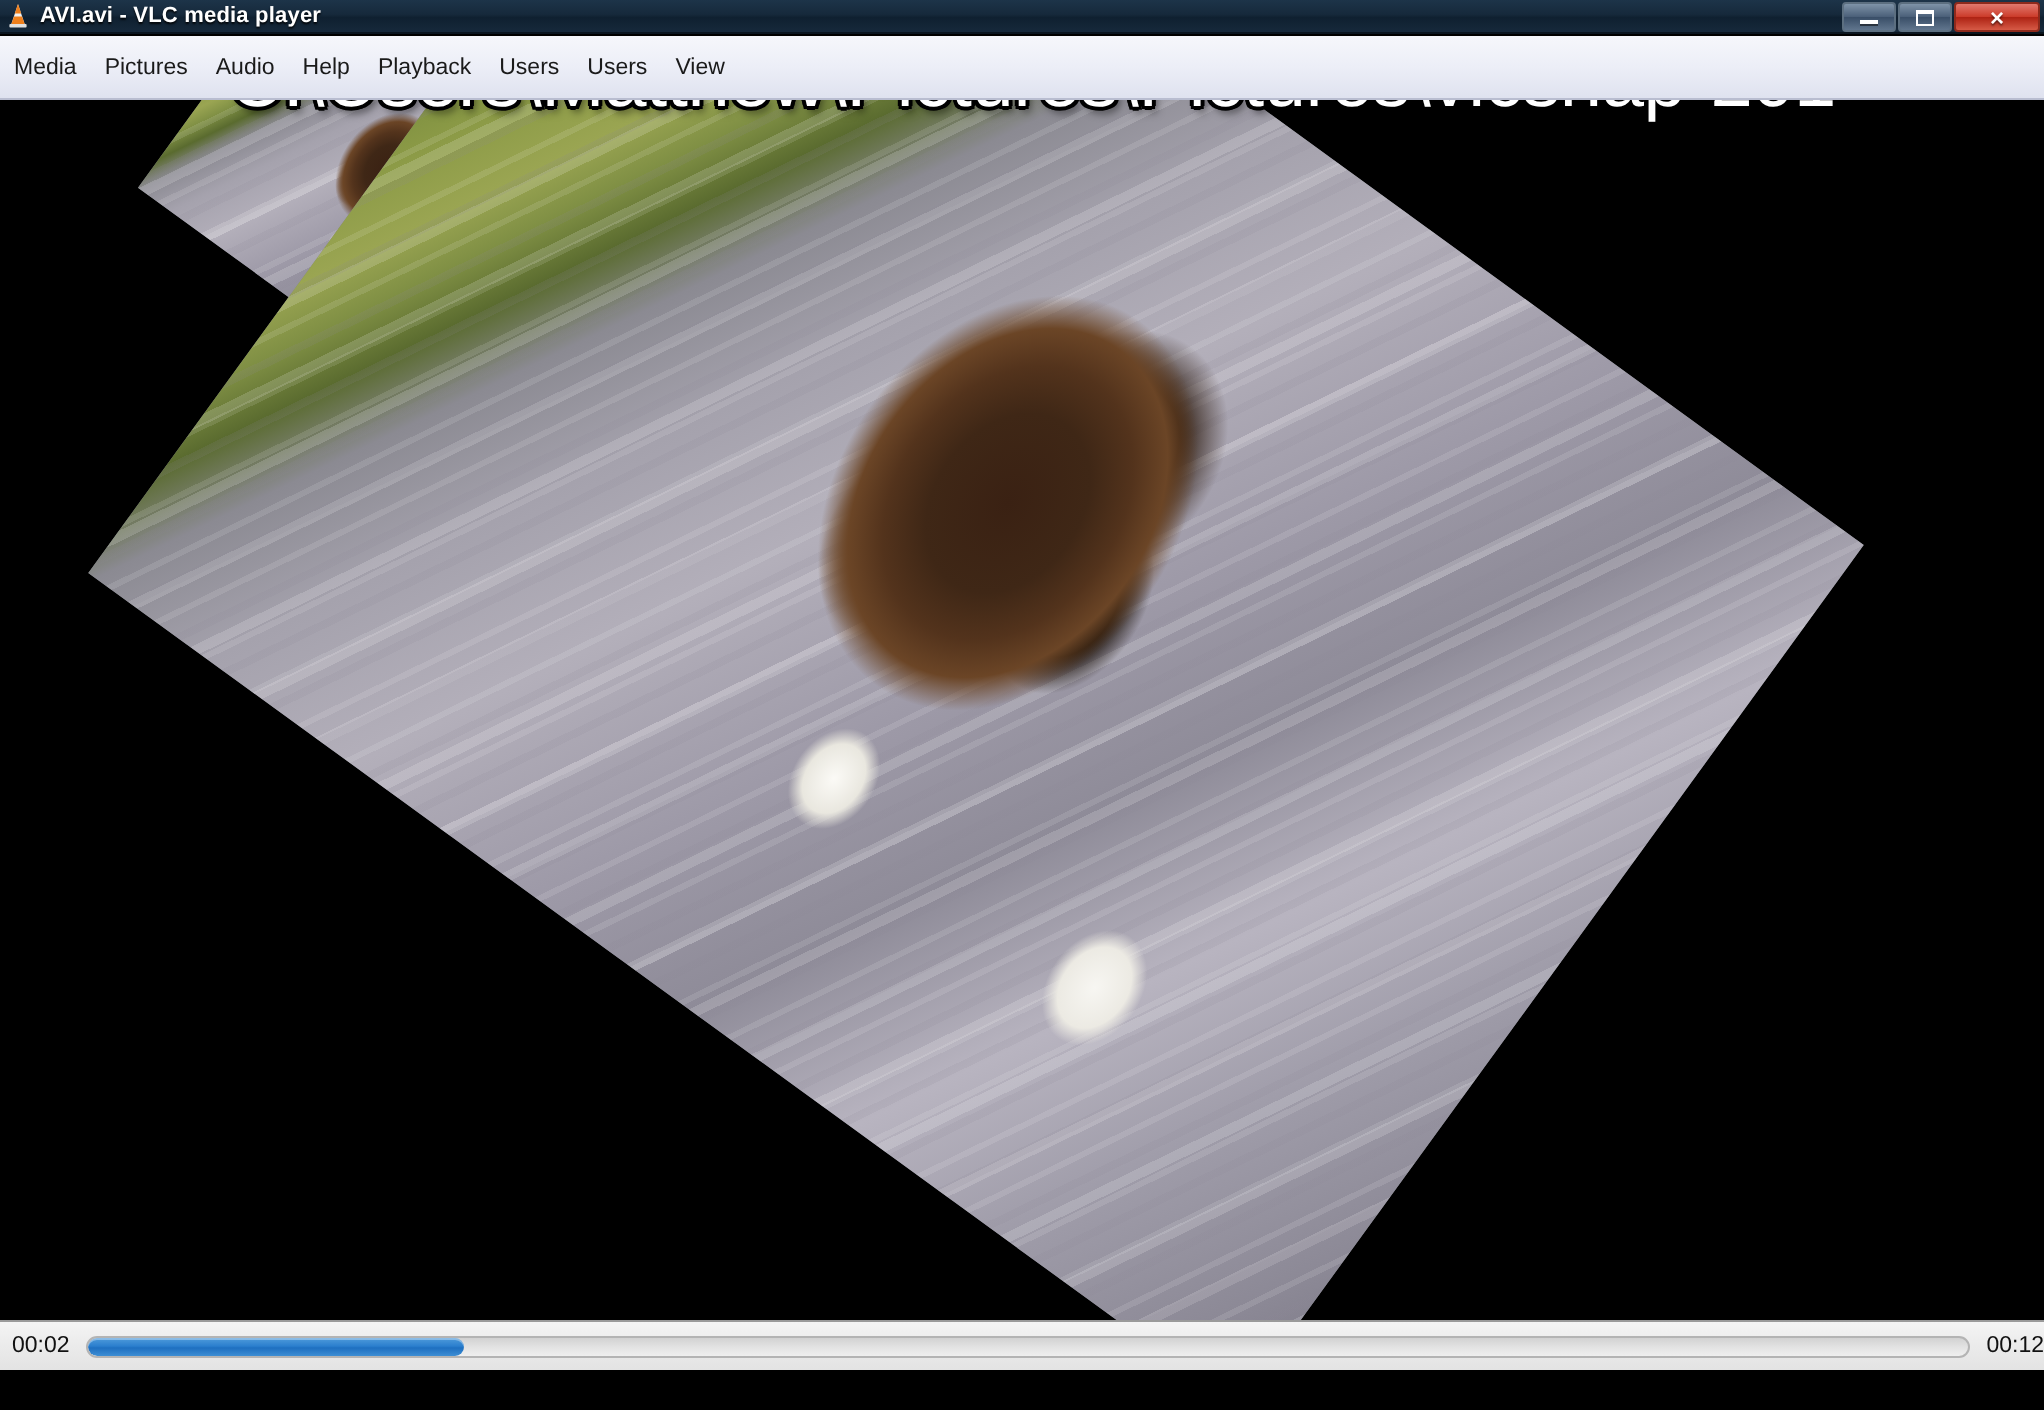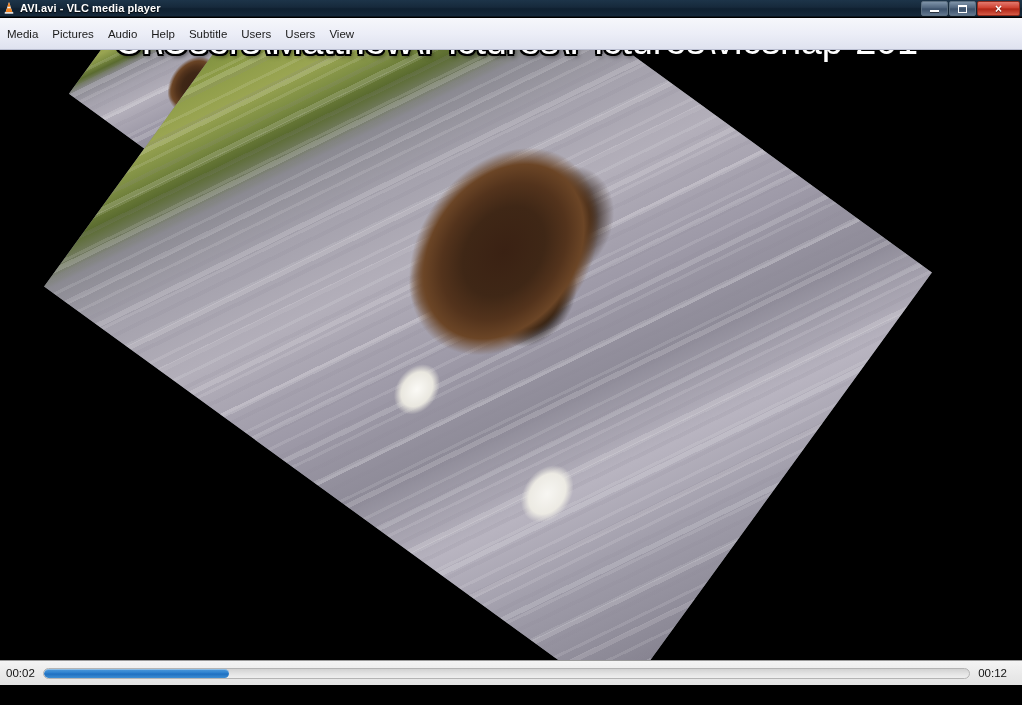--- a/index.html
+++ b/index.html
@@ -194,21 +194,21 @@
   }
   .time-label {
     font-size: 11.5px;
     color: #111111;
     line-height: 14px;
     white-space: nowrap;
     font-family: "Liberation Sans", sans-serif;
     flex: 0 0 auto;
   }
   #time-elapsed { margin-left: 6px; }
-  #time-total { margin-right: 15px; }
+  #time-total { margin-right: 0; }
   #seek-wrap {
     flex: 1 1 auto;
     height: 25px;
     display: flex; align-items: center;
     padding: 0 8px;
   }
   #seek-track {
     position: relative;
     width: 100%; height: 11px;
     background: linear-gradient(to bottom, #d2d2d2 0%, #e4e4e4 55%, #efefef 100%);
@@ -251,21 +251,21 @@
         <span class="glyph-close">×</span>
       </div>
     </div>
   </div>
 
   <div id="menubar">
     <div class="menu-item">Media</div>
     <div class="menu-item">Pictures</div>
     <div class="menu-item">Audio</div>
     <div class="menu-item">Help</div>
-    <div class="menu-item">Subtitle</div>
+    <div class="menu-item">Playback</div>
     <div class="menu-item">Users</div>
     <div class="menu-item">Users</div>
     <div class="menu-item">View</div>
   </div>
 
   <div id="videoarea">
     <div id="video-thumb" class="photo" style="transform: rotate(36deg);"></div>
     <div id="video-frame" class="photo" style="transform: rotate(36deg);"></div>
   </div>
 

